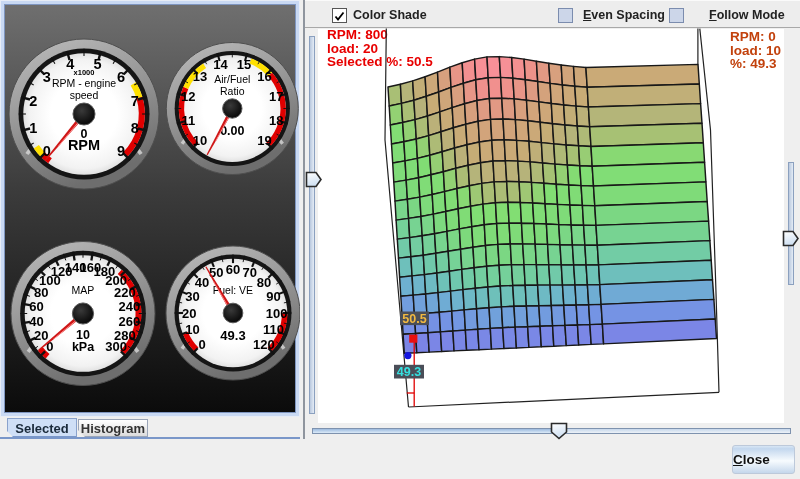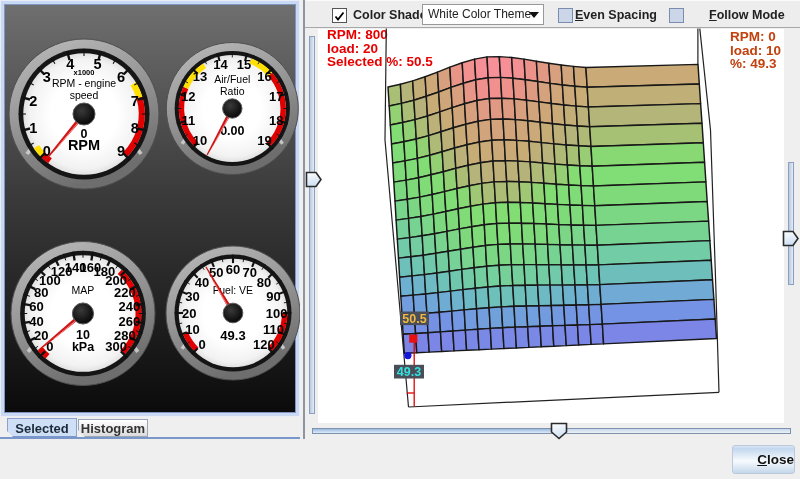--- a/index.html
+++ b/index.html
@@ -23,21 +23,21 @@
 #whitearea{left:318px;top:29px;width:466px;height:394px;background:#fff}
 
 .info{position:absolute;font-size:13.5px;font-weight:bold;line-height:13.5px;white-space:pre}
 #redinfo{left:327px;top:28px;color:#e80000}
 #blueinfo{left:730px;top:30px;color:#c2410c}
 
 .vtrack{position:absolute;width:6px;background:linear-gradient(90deg,#b9c8de,#e4ecf6);border:1px solid #8ba0bf}
 #htrack{left:312px;top:428px;width:479px;height:6px;border:1px solid #7e92ae;background:linear-gradient(#c6d7eb,#edf2f8)}
 #htrackfill{left:313px;top:429px;width:238px;height:4px;background:linear-gradient(#9cbade,#dcebf9)}
 
-#closebtn{left:732px;top:445px;width:63px;height:29px;border-radius:3px;border:1px solid #bdc9da;background:linear-gradient(#d8e6f5,#c3d7ee 10%,#f7fbfe 55%,#c5d7ec);font-size:13.5px;font-weight:bold;color:#111;text-align:right;line-height:27px}
+#closebtn{left:732px;top:445px;width:63px;height:29px;border-radius:3px;border:1px solid #bdc9da;background:linear-gradient(#d8e6f5,#c3d7ee 10%,#f7fbfe 55%,#c5d7ec);font-size:13.5px;font-weight:bold;color:#111;text-align:left;line-height:27px}
 </style></head><body>
 <div class="abs" id="gpanel">
     <div class="inner"></div>
   </div>
 <svg class="abs" style="left:0;top:0" width="300" height="417" viewBox="0 0 300 417">
 <defs>
       <linearGradient id="ringa" x1="0" y1="0" x2="0.4" y2="1">
         <stop offset="0" stop-color="#bdbdbd"></stop>
         <stop offset="0.5" stop-color="#989898"></stop>
         <stop offset="1" stop-color="#6e6e6e"></stop>
@@ -298,23 +298,22 @@
 <div class="abs tab" id="tab1">Selected</div>
 <div class="abs tab" id="tab2">Histogram</div>
 <div class="abs" id="tabline"></div>
 <div class="abs" id="divider"></div>
 <div class="abs" id="whitearea"></div>
 <div class="abs" id="toolbar">
   <div class="cb checked" style="left:27px"><svg width="13" height="13" viewBox="0 0 13 13">
         <path d="M2.5 6.5 L5 9.5 L10.5 2.5" stroke="#000" stroke-width="1.8" fill="none"></path>
       </svg></div>
   <div class="tlabel" style="left:48px">Color Shade</div>
-  <div id="combo">White Color Theme<span class="arr"></span></div>
   <div class="cb unchecked" style="left:253px"></div>
-  <div class="tlabel" style="left:270px"><u>E</u>ven Spacing</div>
+  <div class="tlabel" style="left:278px"><u>E</u>ven Spacing</div>
   <div class="cb unchecked" style="left:364px"></div>
   <div class="tlabel" style="left:404px"><u>F</u>ollow Mode</div>
 </div>
 <div class="abs info" id="redinfo">RPM: 800
 load: 20
 Selected %: 50.5</div>
 <div class="abs info" id="blueinfo">RPM: 0
 load: 10
 %: 49.3</div>
 <svg class="abs" style="left:305px;top:28px" width="495" height="395" viewBox="305 28 495 395">

